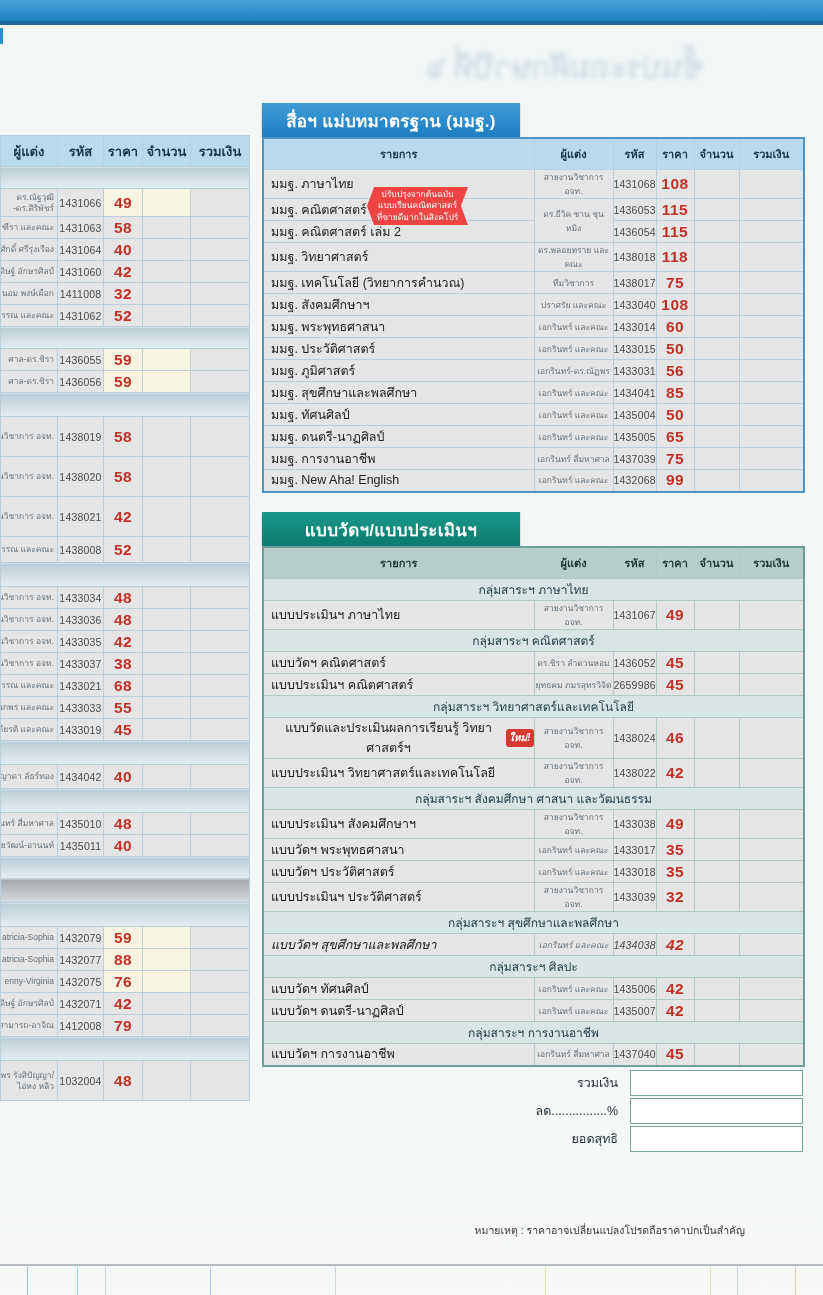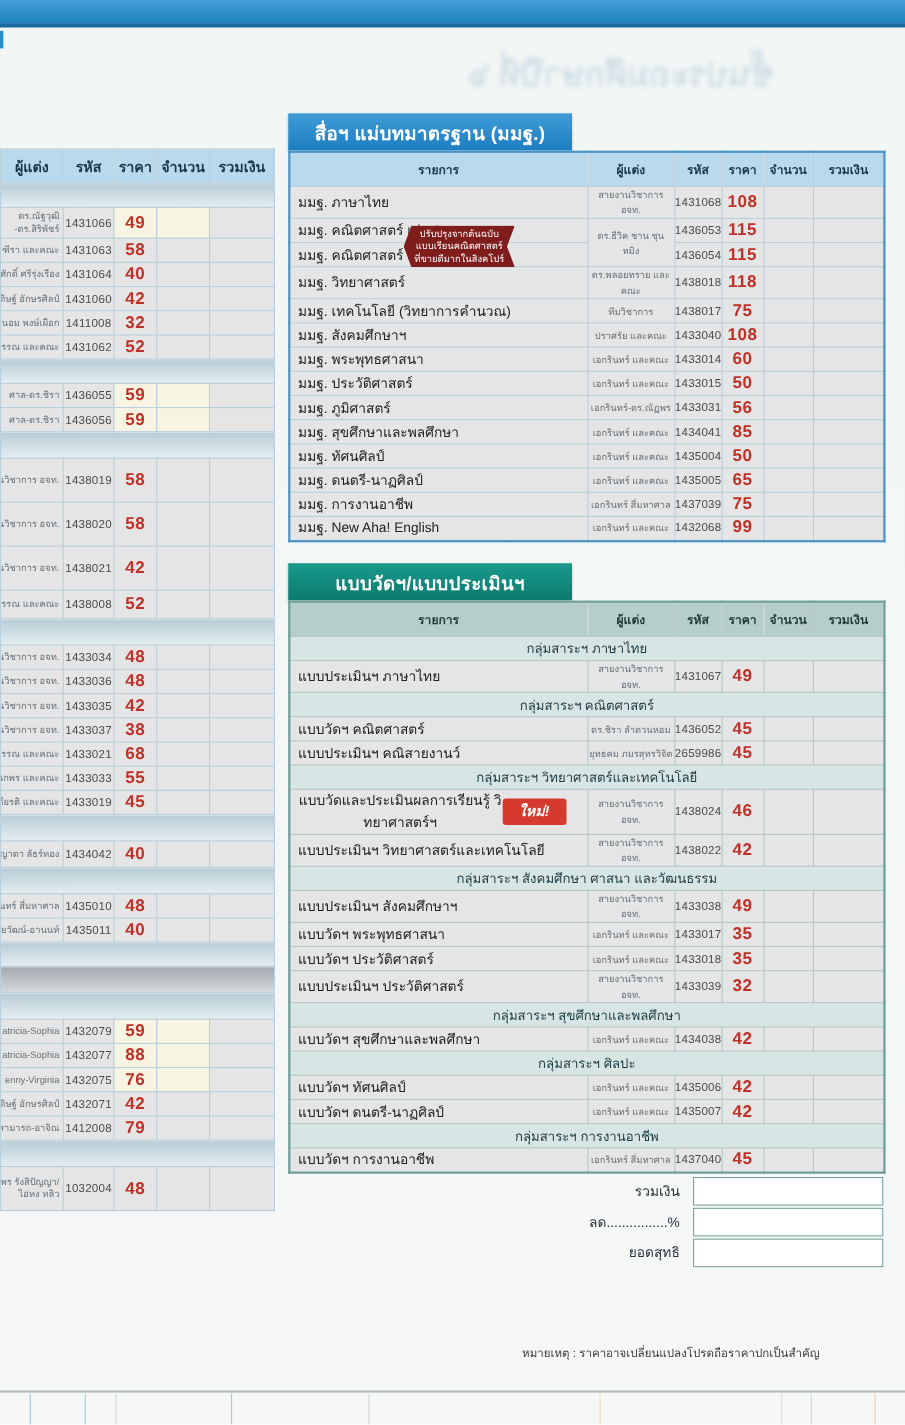--- a/index.html
+++ b/index.html
@@ -41,23 +41,23 @@
   td.band{background:linear-gradient(#b9cdd6,#e4eef1)}
   td.grayband{background:linear-gradient(#a3a9ae,#d6dadd)}
   td.author{font-size:8.5px;color:#63707a;text-align:center}
   td.author-clip{position:relative}
   td.author-clip span{position:absolute;right:3px;top:50%;transform:translateY(-50%);
     white-space:pre;text-align:right;font-size:8.5px;color:#63707a;line-height:1.35}
   td.code{font-size:10.5px;color:#4a4a4a;text-align:center;letter-spacing:.2px}
   td.price{font-size:15.5px;font-weight:bold;color:#bf322a;text-align:center;letter-spacing:.5px}
   td.cream{background:#f8f4e2}
 
-  .badge{background:#d63a2e;color:#fff;font-size:13px;font-style:italic;font-weight:bold;
-    border-radius:3px;padding:1px 15px 2px;margin-left:auto;margin-right:19px;flex:none}
-  .ribbon{position:absolute;left:105px;top:102px;width:101px;height:38px;background:#7f1d1d;
+  .badge{background:#d63a2e;color:#fff;font-size:10px;font-style:italic;font-weight:bold;
+    border-radius:3px;padding:1px 3px 2px;margin-left:auto;margin-right:0;flex:none}
+  .ribbon{position:absolute;left:105px;top:84px;width:101px;height:38px;background:#ef4444;
     clip-path:polygon(0 50%,7% 0,100% 0,93% 50%,100% 100%,7% 100%);
     color:#fff;font-size:8.5px;line-height:1.32;display:flex;align-items:center;
     justify-content:center;text-align:center;white-space:pre-line}
 
   .summary{margin-top:2px}
   .sum-row{display:flex;justify-content:flex-end;align-items:center;height:24px;margin-top:4px}
   .sum-label{font-size:12.5px;color:#26333a;margin-right:12px}
   .sum-box{width:171px;height:24px;background:#fff;border:1px solid #7aa39e;flex:none}
 
   .note{position:absolute;top:1222px;right:78px;font-size:10.5px;color:#3a3a3a}
@@ -604,39 +604,39 @@
             <div class="cellflex">
               <span>แบบประเมินฯ ภาษาไทย</span>
             </div>
           </td>
           <td class="author">สายงานวิชาการ อจท.</td>
           <td class="code">1431067</td>
           <td class="price">49</td>
           <td class="qty"></td>
           <td class="total"></td>
         </tr>
-        <tr style="height: 22px; font-family: Liberation Serif, serif;">
+        <tr style="height: 22px;">
           <td class="sec" colspan="6">กลุ่มสาระฯ คณิตศาสตร์</td>
         </tr>
         <tr style="height: 22px;">
           <td class="item">
             <div class="cellflex">
               <span>แบบวัดฯ คณิตศาสตร์</span>
             </div>
           </td>
           <td class="author">ดร.ชิรา ลำดวนหอม</td>
           <td class="code">1436052</td>
           <td class="price">45</td>
           <td class="qty"></td>
           <td class="total"></td>
         </tr>
         <tr style="height: 22px;">
           <td class="item">
             <div class="cellflex">
-              <span>แบบประเมินฯ คณิสายงานว์</span>
+              <span>แบบประเมินฯ คณิตศาสตร์</span>
             </div>
           </td>
           <td class="author">ยุทธคม ภมรสุทรวิจิต</td>
           <td class="code">2659986</td>
           <td class="price">45</td>
           <td class="qty"></td>
           <td class="total"></td>
         </tr>
         <tr style="height: 22px;">
           <td class="sec" colspan="6">กลุ่มสาระฯ วิทยาศาสตร์และเทคโนโลยี</td>
@@ -713,21 +713,21 @@
           </td>
           <td class="author">สายงานวิชาการ อจท.</td>
           <td class="code">1433039</td>
           <td class="price">32</td>
           <td class="qty"></td>
           <td class="total"></td>
         </tr>
         <tr style="height: 22px;">
           <td class="sec" colspan="6">กลุ่มสาระฯ สุขศึกษาและพลศึกษา</td>
         </tr>
-        <tr style="height: 22px;">
+        <tr style="height: 22px; font-style: italic;">
           <td class="item">
             <div class="cellflex">
               <span>แบบวัดฯ สุขศึกษาและพลศึกษา</span>
             </div>
           </td>
           <td class="author">เอกรินทร์ และคณะ</td>
           <td class="code">1434038</td>
           <td class="price">42</td>
           <td class="qty"></td>
           <td class="total"></td>

